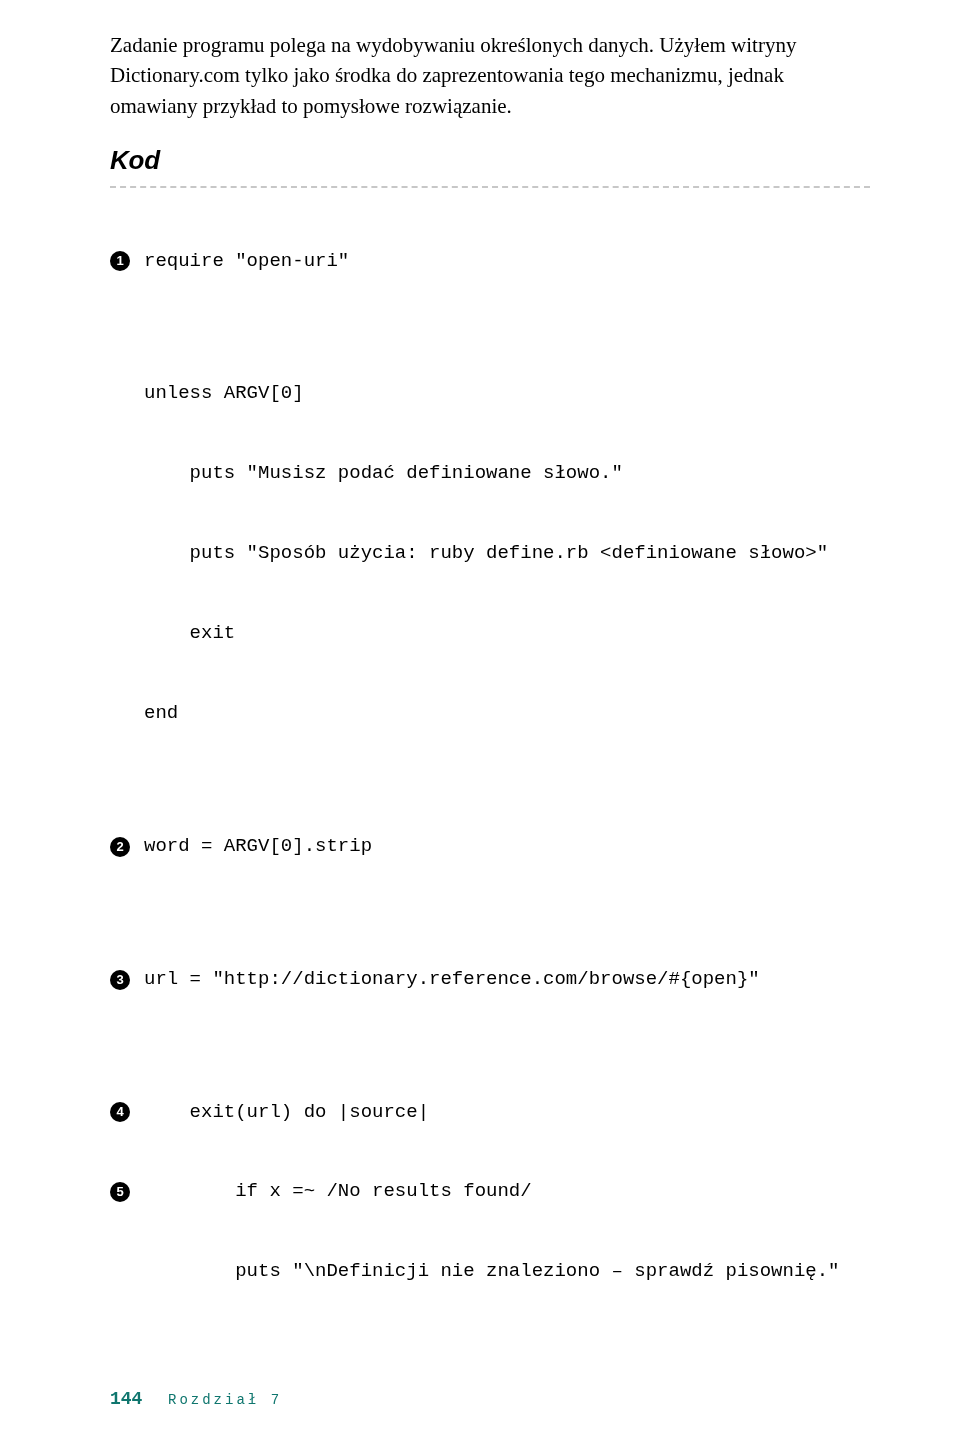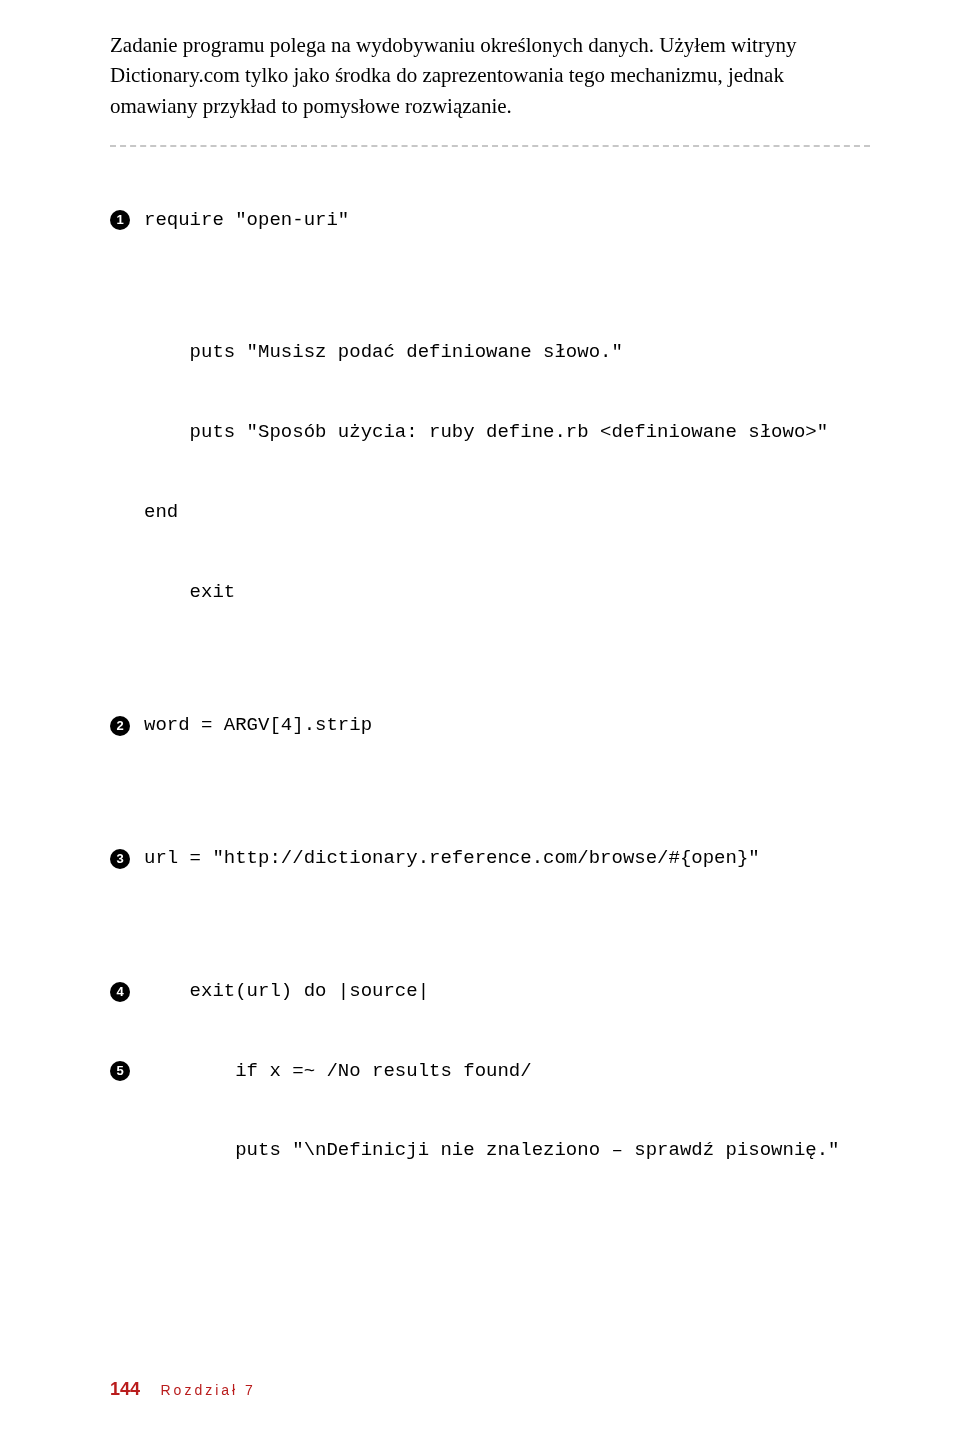--- a/index.html
+++ b/index.html
@@ -68,54 +68,56 @@
     text-align: center;
     vertical-align: middle;
     margin-top: 2px;
   }
   .code-text {
     flex: 1;
     white-space: pre;
   }
   .footer {
     position: absolute;
-    bottom: 40px;
+    bottom: 31px;
     left: 110px;
-    font-family: Liberation Sans, sans-serif;
+    font-family: Liberation Mono, monospace;
     font-size: 16px;
-    color: #b91c1c;
+    color: #0f766e;
   }
   .footer .pnum {
     font-weight: bold;
     font-size: 18px;
   }
   .footer .chapter {
     letter-spacing: 3px;
     font-size: 14px;
     margin-left: 16px;
   }
 </style>
 </head>
 <body>
 
 <div class="page">
 
   <p class="body-text">Zadanie programu polega na wydobywaniu określonych danych. Użyłem witryny Dictionary.com tylko jako środka do zaprezentowania tego mechanizmu, jednak omawiany przykład to pomysłowe rozwiązanie.</p>
 
+  <div class="heading">Kod</div>
   <hr class="divider">
 
   <div class="code-block">
     <div class="code-row"><div class="gutter"><span class="badge">1</span></div><div class="code-text">require "open-uri"</div></div>
     <div class="code-row"><div class="gutter"></div><div class="code-text"></div></div>
+    <div class="code-row"><div class="gutter"></div><div class="code-text">unless ARGV[0]</div></div>
     <div class="code-row"><div class="gutter"></div><div class="code-text">    puts "Musisz podać definiowane słowo."</div></div>
     <div class="code-row"><div class="gutter"></div><div class="code-text">    puts "Sposób użycia: ruby define.rb &lt;definiowane słowo&gt;"</div></div>
+    <div class="code-row"><div class="gutter"></div><div class="code-text">    exit</div></div>
     <div class="code-row"><div class="gutter"></div><div class="code-text">end</div></div>
-    <div class="code-row"><div class="gutter"></div><div class="code-text">    exit</div></div>
     <div class="code-row"><div class="gutter"></div><div class="code-text"></div></div>
-    <div class="code-row"><div class="gutter"><span class="badge">2</span></div><div class="code-text">word = ARGV[4].strip</div></div>
+    <div class="code-row"><div class="gutter"><span class="badge">2</span></div><div class="code-text">word = ARGV[0].strip</div></div>
     <div class="code-row"><div class="gutter"></div><div class="code-text"></div></div>
     <div class="code-row"><div class="gutter"><span class="badge">3</span></div><div class="code-text">url = "http://dictionary.reference.com/browse/#{open}"</div></div>
     <div class="code-row"><div class="gutter"></div><div class="code-text"></div></div>
     <div class="code-row"><div class="gutter"><span class="badge">4</span></div><div class="code-text">    exit(url) do |source|</div></div>
     <div class="code-row"><div class="gutter"><span class="badge">5</span></div><div class="code-text">        if x =~ /No results found/</div></div>
     <div class="code-row"><div class="gutter"></div><div class="code-text">        puts "\nDefinicji nie znaleziono – sprawdź pisownię."</div></div>
     
     
     
     

